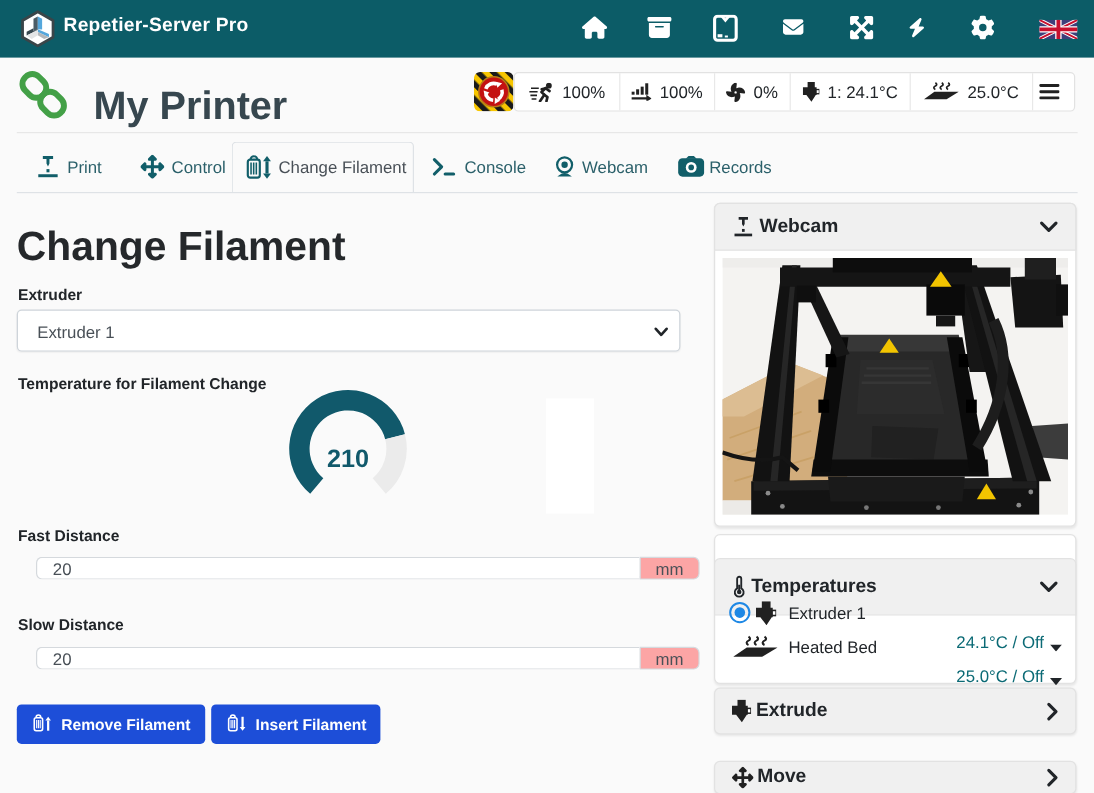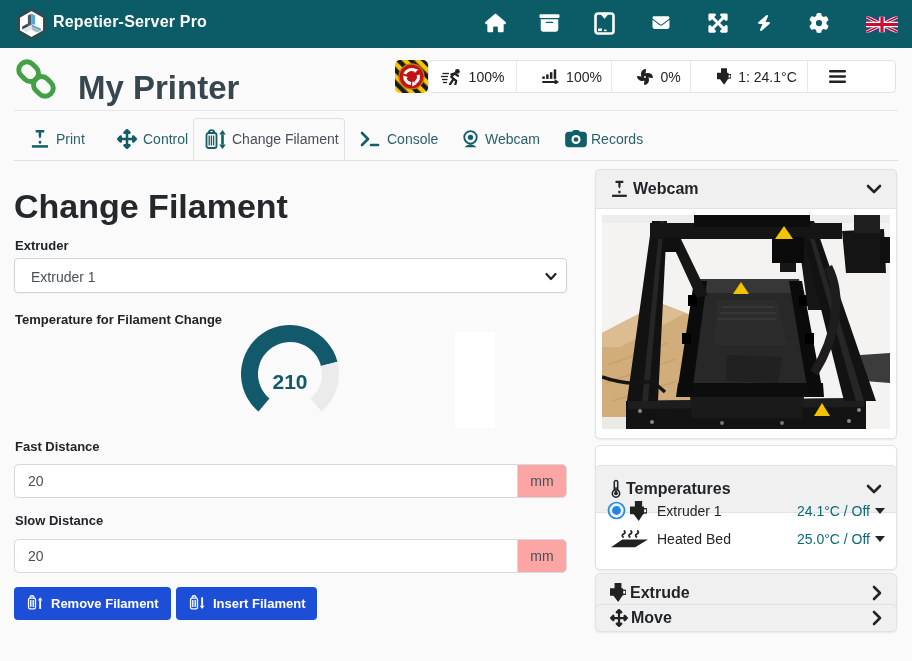--- a/index.html
+++ b/index.html
@@ -8,55 +8,55 @@
   .abs { position:absolute; }
 
   #navbar { position:absolute; left:0; top:0; width:912px; height:48px; background:#0c5c67; }
   #navtitle { position:absolute; left:53px; top:13px; font-size:16px; font-weight:700; color:#fff; letter-spacing:0.2px; }
 
   #ptitle { position:absolute; left:78px; top:58px; font-size:33px; font-weight:700; color:#37474f;margin-top:11px; }
   #hrline { position:absolute; left:14px; top:110px; width:884px; height:1px; background:#e7e7e7; }
 
   #estop { position:absolute; left:395px; top:60px; width:33px; height:33px; border-radius:4px; overflow:hidden; }
   #status { position:absolute; left:428px; top:60px; width:468px; height:33px; background:#fff;
-     border:1px solid #e2e2e2; border-radius:4px; display:flex; align-items:center;gap:16px; }
+     border:1px solid #e2e2e2; border-radius:4px; display:flex; align-items:center; }
   .seg { height:100%; display:flex; align-items:center; justify-content:center; border-right:1px solid #e8e8e8; color:#212529; font-size:14px; }
   .seg:last-child { border-right:none; }
   .seg svg { margin-right:7px; }
 
   #tabline { position:absolute; left:14px; top:160px; width:884px; height:1px; background:#dee2e6; }
   .tab { position:absolute; top:118px; height:42px; display:flex; align-items:center; color:#2b606a; font-size:14px; }
   #activetab { position:absolute; left:193px; top:118px; width:152px; height:43px; background:#fafafa;
      border:1px solid #dee2e6; border-bottom:none; border-radius:4px 4px 0 0; }
 
   #h2 { position:absolute; left:14px; top:187px; font-size:34px; font-weight:700; color:#25282b; }
   .lbl { position:absolute; font-size:13px; font-weight:700; color:#212529; line-height:1.2; }
   #select { position:absolute; left:14px; top:258px; width:553px; height:35px; background:#fff;
      border:1px solid #ced4da; border-radius:4px; box-shadow:0 1px 1px rgba(0,0,0,0.04); }
   #select span { position:absolute; left:16px; top:10px; font-size:14px; color:#495057; }
   #whiterect { position:absolute; left:455px; top:332px; width:40px; height:96px; background:#fff; }
 
-  .input { position:absolute; left:14px; width:553px; height:34px; display:flex; }
+  .input { position:absolute; left:30px; width:553px; height:19px; display:flex; }
   .input .field { flex:1; background:#fff; border:1px solid #d5d9dd; border-right:none; border-radius:5px 0 0 5px;
       font-size:14px; color:#495057; display:flex; align-items:center; padding-left:13px; }
   .input .addon { width:50px; background:#fca5a5; border:1px solid #d5d9dd; border-radius:0 5px 5px 0;
       font-size:14px; color:#495057; display:flex; align-items:center; justify-content:center; }
 
   .btn { position:absolute; top:587px; height:33px; background:#1d4ed8; border-radius:4px; color:#fff;
      font-size:13px; font-weight:700; display:flex; align-items:center; padding-left:13px; }
   .btn svg { margin-right:7px; }
 
   .card { position:absolute; left:595px; width:302px; background:#fff; border:1px solid #e2e2e2;
       border-radius:5px; box-shadow:0 1px 2px rgba(0,0,0,0.08); }
   .cardhead { position:absolute; left:595px; width:302px; background:#f0f0f0; display:flex; align-items:center;
       padding:0 14px; font-size:16px; font-weight:700; color:#212529;
       border:1px solid #e2e2e2; border-radius:5px 5px 0 0; }
   .chev { margin-left:auto; }
   .trow { position:absolute; font-size:14px; color:#212529; }
-  .tval { position:absolute; font-size:14px; color:#0b6a75; display:flex; align-items:center; }
+  .tval { position:absolute; font-size:14px; color:#0b6a75; display:flex; align-items:flex-end;margin-top:24px; }
 </style>
 </head>
 <body>
 
 <div id="navbar"></div>
 <svg class="abs" style="left:16px;top:8px" width="31" height="32" viewBox="0 0 31 32">
   <polygon points="15.5,1.8 28.2,9.1 28.2,23.1 15.5,30.2 2.8,23.1 2.8,9.1" fill="#ffffff" stroke="#3a4549" stroke-width="2.3" stroke-linejoin="round"></polygon>
   <g>
     <polygon points="11.9,7.6 15.5,5.8 15.5,16.4 11.9,18.2" fill="#4b5c66"></polygon>
     <polygon points="15.5,5.8 19.1,7.6 19.1,16.6 15.5,16.4" fill="#55a7dc"></polygon>
@@ -171,20 +171,31 @@
     0%
   </div>
   <div class="seg" style="width:101px">
     <svg width="14" height="17" viewBox="0 0 14 16.5">
       <path d="M4 0 H10 V4.5 H11.5 V11 H10.8 L7.2 16.5 L3 11 H0 V4.5 H4 Z" fill="#212121"></path>
       <rect x="10.5" y="5.8" width="3.5" height="4.6" fill="#212121"></rect>
       <rect x="11.6" y="6.9" width="1.7" height="2.4" fill="#fff"></rect>
     </svg>
     1: 24.1°C
   </div>
+  <div class="seg" style="width:102px">
+    <svg width="29" height="17" viewBox="0 0 30 17">
+      <polygon points="9,8.5 30,8.5 19.5,15 0,15" fill="#212121"></polygon>
+      <g stroke="#212121" stroke-width="1.5" fill="none">
+        <path d="M9.8 6.5 c-2-.9-1.5-2.4 0-3 c1.3-.5 1.7-1.7 0-2.8"></path>
+        <path d="M15.3 6.5 c-2-.9-1.5-2.4 0-3 c1.3-.5 1.7-1.7 0-2.8"></path>
+        <path d="M20.8 6.5 c-2-.9-1.5-2.4 0-3 c1.3-.5 1.7-1.7 0-2.8"></path>
+      </g>
+    </svg>
+    25.0°C
+  </div>
   <div class="seg" style="width:34px">
     <svg width="17" height="13" viewBox="0 0 17 13" fill="#212121">
       <rect y="0" width="17" height="2.5" rx="1.2"></rect>
       <rect y="5.2" width="17" height="2.5" rx="1.2"></rect>
       <rect y="10.4" width="17" height="2.5" rx="1.2"></rect>
     </svg>
   </div>
 </div>
 
 <div id="activetab"></div>
@@ -428,21 +439,21 @@
     <path d="M4 0 H10 V4.5 H11.5 V11 H10.8 L7.2 16.5 L3 11 H0 V4.5 H4 Z" fill="#212121"></path>
     <rect x="10.5" y="5.8" width="3.5" height="4.6" fill="#212121"></rect>
     <rect x="11.6" y="6.9" width="1.7" height="2.4" fill="#fff"></rect>
   </svg>
   Extrude
   <svg class="chev" width="10" height="16" viewBox="0 0 10 16" fill="none" stroke="#212529" stroke-width="2.6" stroke-linecap="round" stroke-linejoin="round">
     <polyline points="2,2 8,8 2,14"></polyline>
   </svg>
 </div>
 
-<div class="cardhead" style="top:604px;height:28px;border-radius:5px;box-shadow:0 1px 2px rgba(0,0,0,0.08)">
+<div class="cardhead" style="top:634px;height:28px;border-radius:5px;box-shadow:0 1px 2px rgba(0,0,0,0.08)">
   <svg width="18" height="18" viewBox="0 0 512 512" fill="#212121" style="margin-right:3px">
     <path d="M278.6 9.4c-12.5-12.5-32.8-12.5-45.3 0l-64 64c-9.2 9.2-11.9 22.9-6.9 34.9s16.6 19.8 29.6 19.8h32v96H128V192c0-12.9-7.8-24.6-19.8-29.6s-25.7-2.2-34.9 6.9l-64 64c-12.5 12.5-12.5 32.8 0 45.3l64 64c9.2 9.2 22.9 11.9 34.9 6.9s19.8-16.6 19.8-29.6V288h96v96H192c-12.9 0-24.6 7.8-29.6 19.8s-2.2 25.7 6.9 34.9l64 64c12.5 12.5 32.8 12.5 45.3 0l64-64c9.2-9.2 11.9-22.9 6.9-34.9s-16.6-19.8-29.6-19.8H288V288h96v32c0 12.9 7.8 24.6 19.8 29.6s25.7 2.2 34.9-6.9l64-64c12.5-12.5 12.5-32.8 0-45.3l-64-64c-9.2-9.2-22.9-11.9-34.9-6.9s-19.8 16.6-19.8 29.6v32H288V128h32c12.9 0 24.6-7.8 29.6-19.8s2.2-25.7-6.9-34.9l-64-64z"></path>
   </svg>
   Move
   <svg class="chev" width="10" height="16" viewBox="0 0 10 16" fill="none" stroke="#212529" stroke-width="2.6" stroke-linecap="round" stroke-linejoin="round">
     <polyline points="2,2 8,8 2,14"></polyline>
   </svg>
 </div>
 
 </body></html>

